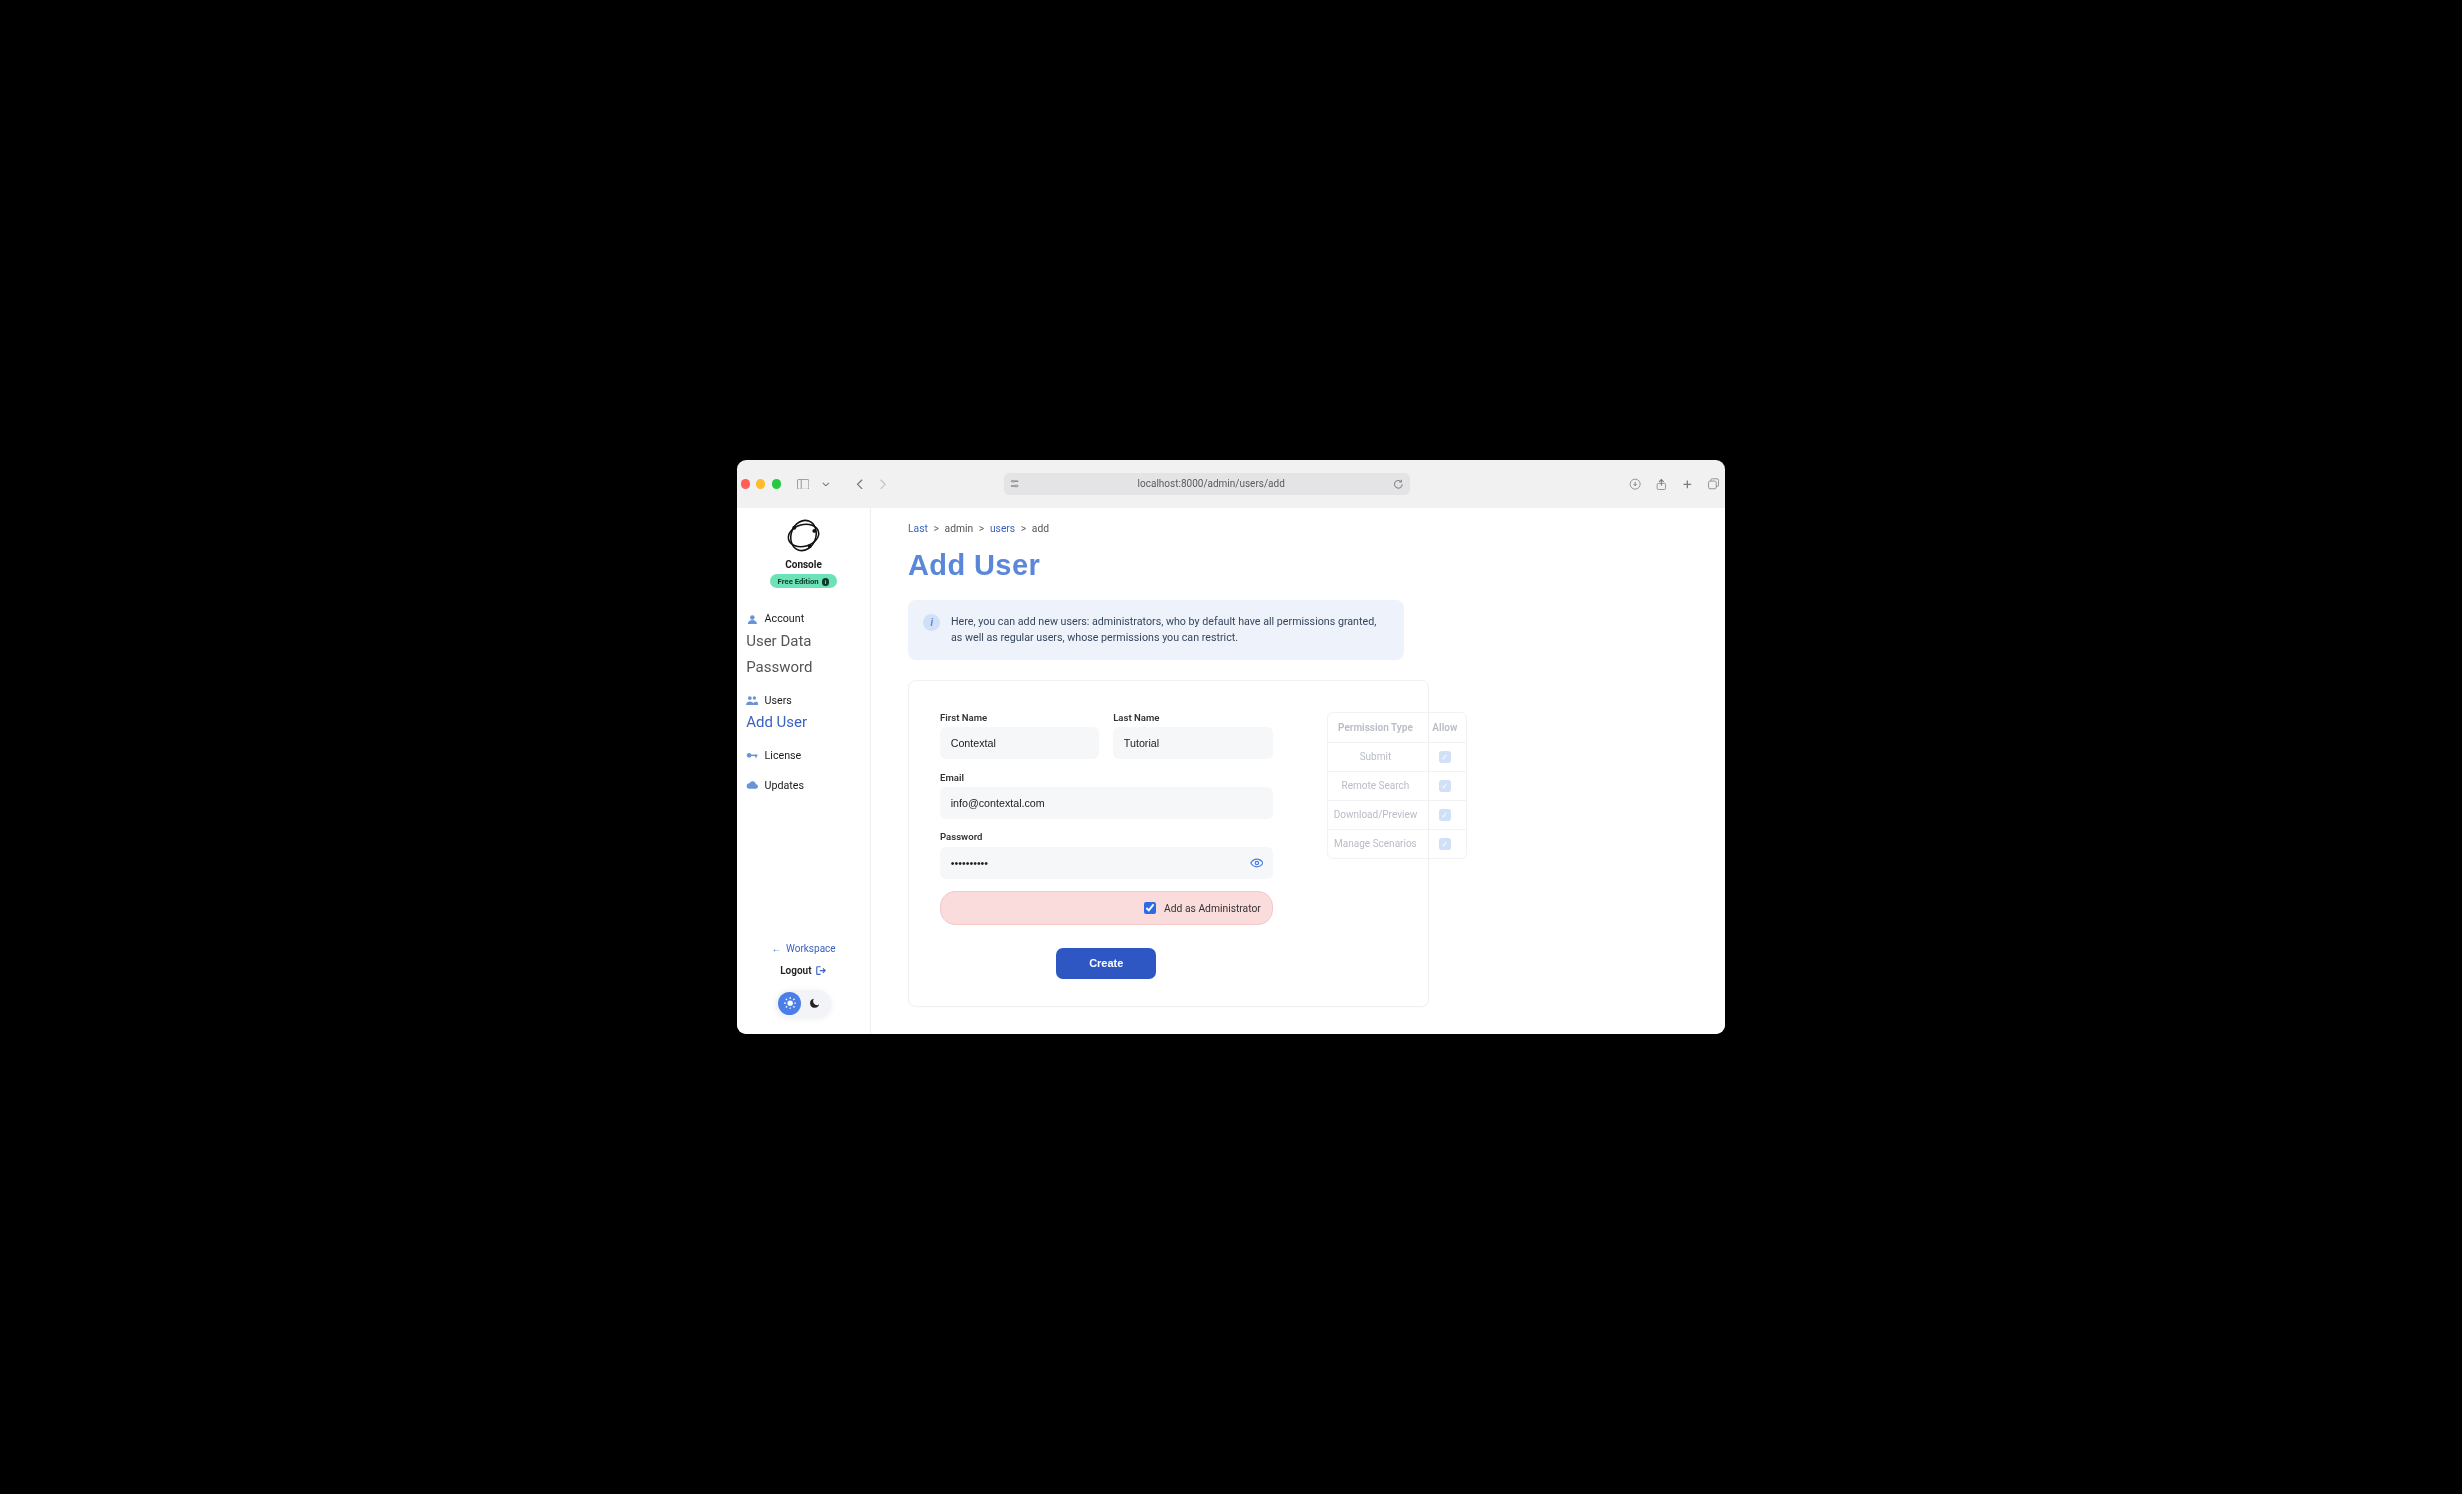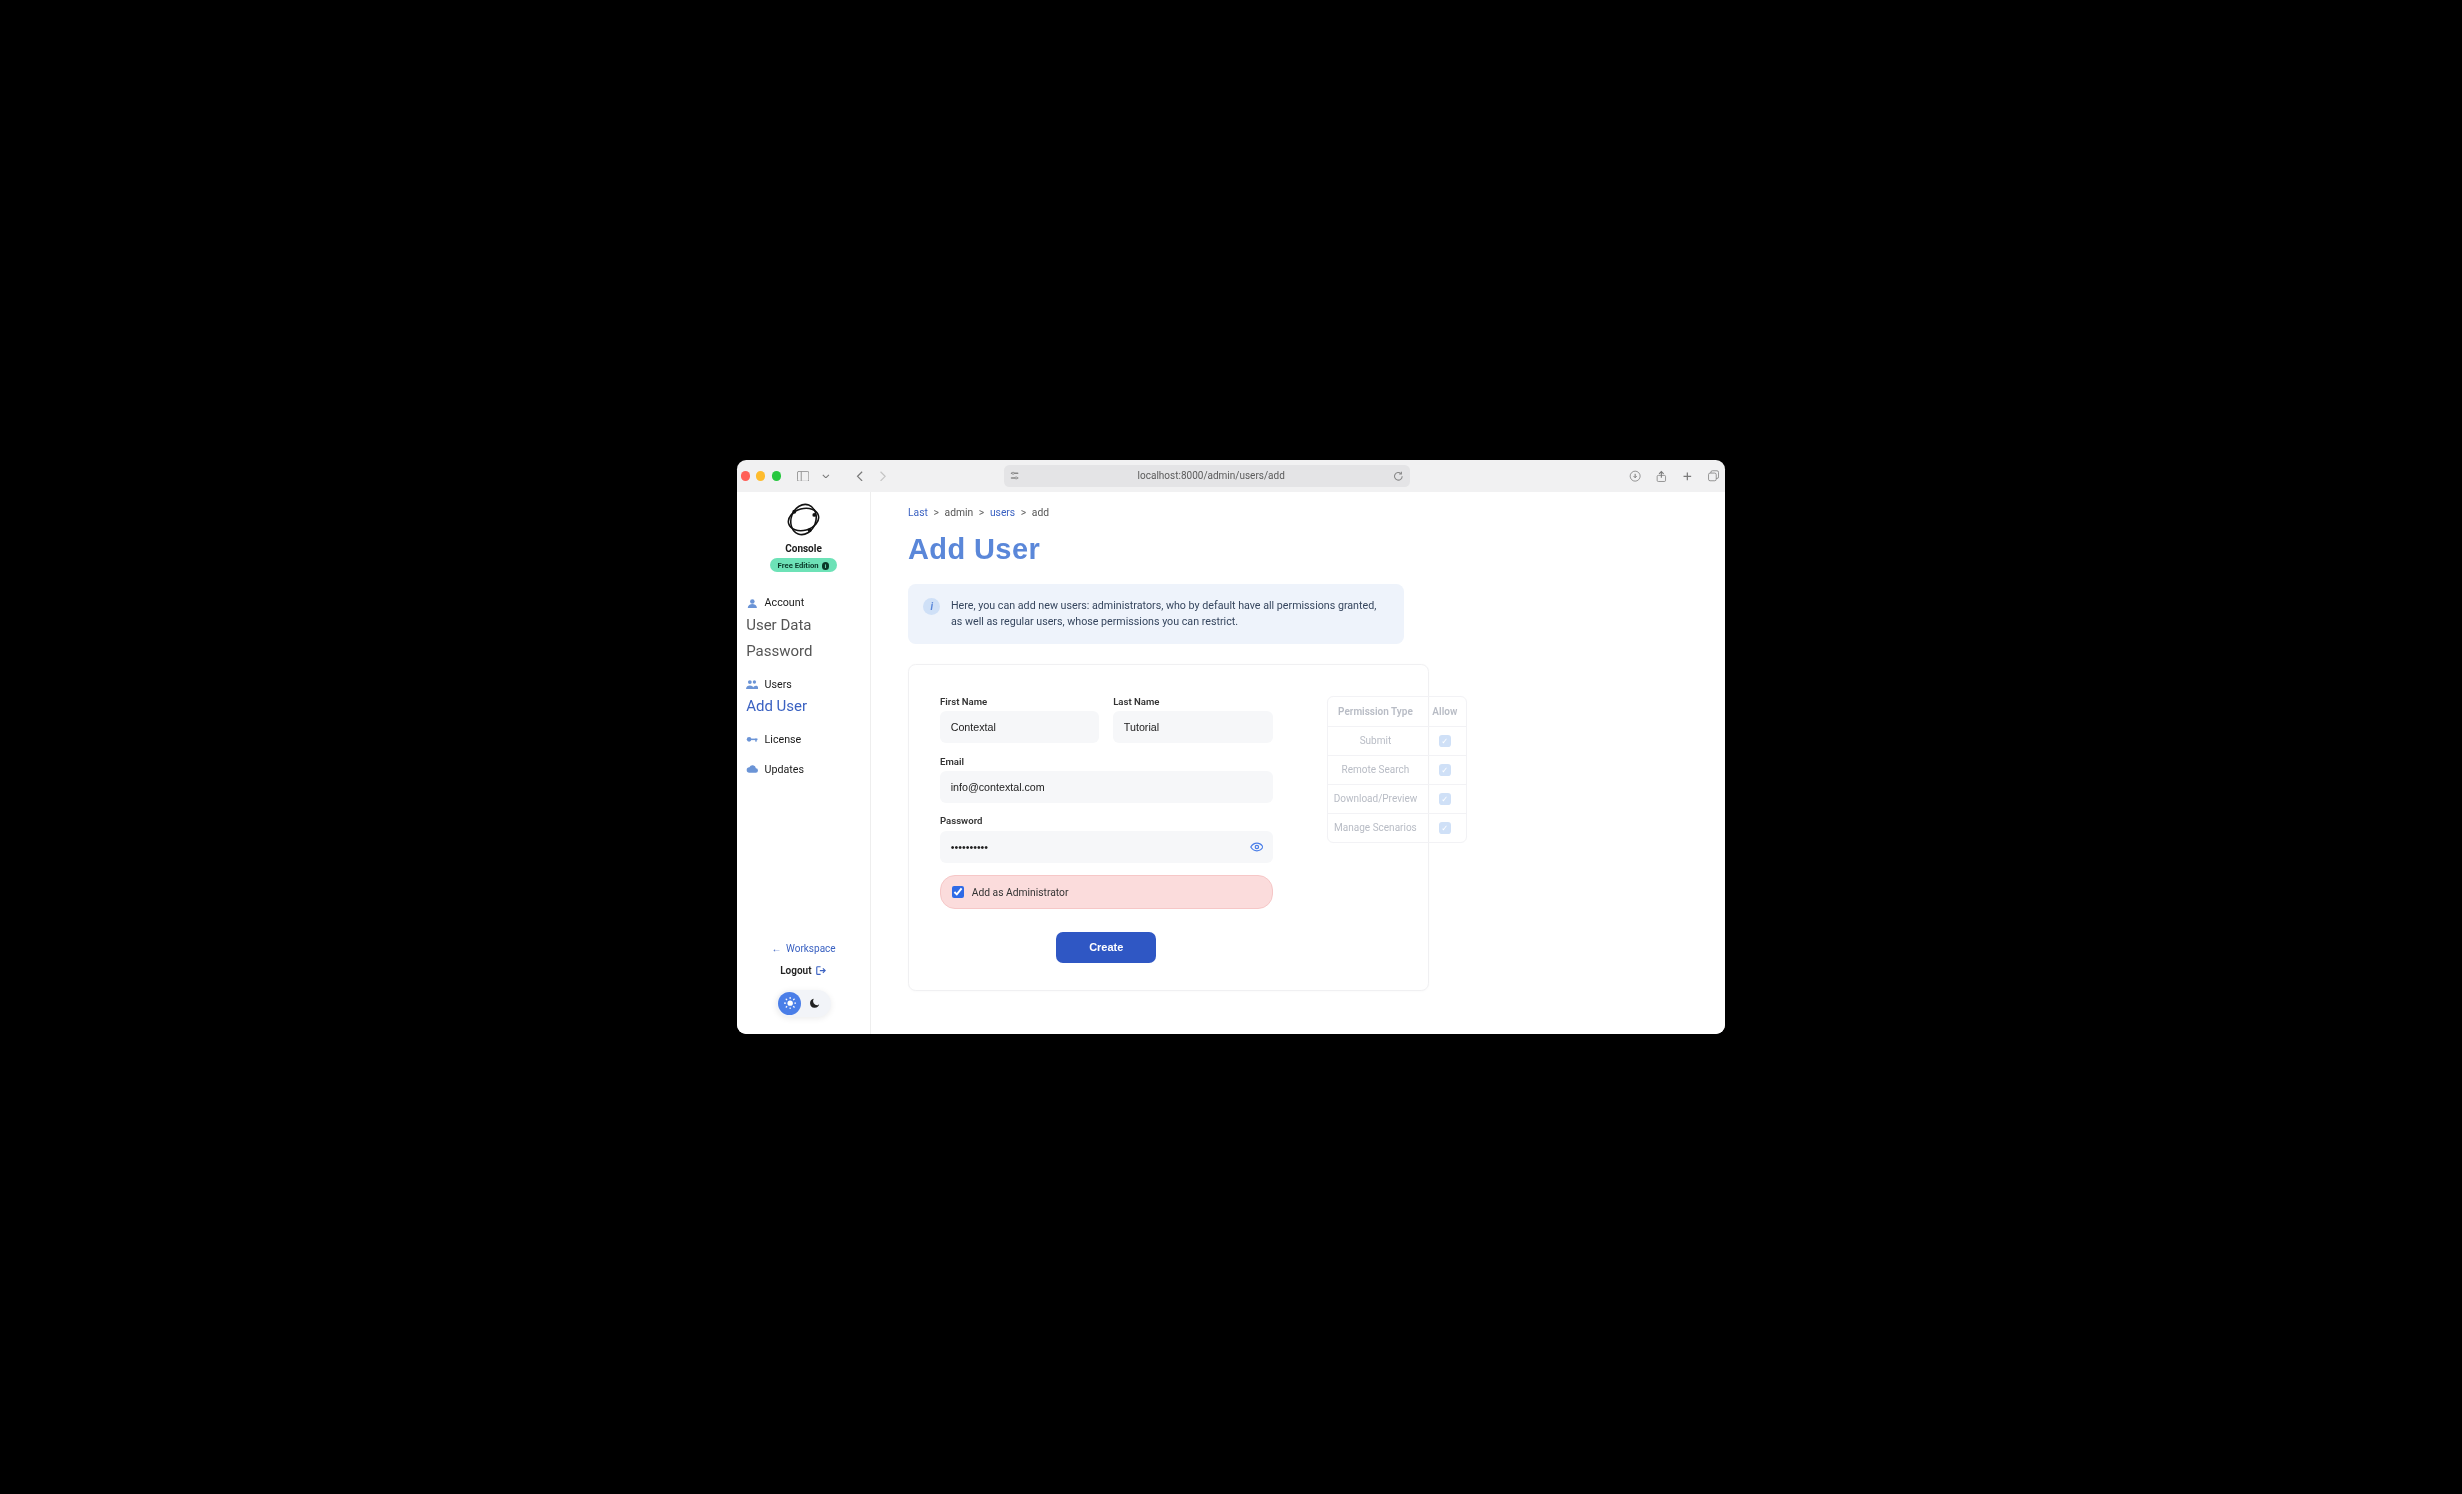--- a/index.html
+++ b/index.html
@@ -16,21 +16,21 @@
       background: #f1f1f2;
       border-radius: 9.2px;
       width: 988px;
       height: 574px;
       display: flex;
       flex-direction: column;
       overflow: hidden;
       box-shadow: 0 15.3px 46px rgba(0,0,0,0.5);
     }
     .chrome-bar {
-      height: 32px;
+      height: 48px;
       display: flex;
       align-items: center;
       padding: 0 4px;
       gap: 6.1px;
     }
     .traffic-lights { display: flex; gap: 6.1px; margin-right: 7.7px; }
     .tl { width: 9.2px; height: 9.2px; border-radius: 50%; }
     .tl.red { background: #ff5f57; }
     .tl.yellow { background: #febc2e; }
     .tl.green { background: #28c840; }
@@ -175,21 +175,21 @@
       color: #4a7ee8; cursor: pointer;
       display:flex;align-items:center;justify-content:center;
     }
     .admin-box {
       margin-top: 12.3px;
       background: #fbdcdc;
       border: 0.8px solid #f6c7c7;
       border-radius: 15px;
       padding: 9.2px 10.7px;
       display: flex; align-items: center; gap: 7.7px;
-      font-size: 10.3px; color: #333;
+      font-size: 10.3px; color: #333; justify-content: flex-end;
     }
     .admin-box input[type=checkbox] {
       width: 12.3px; height: 12.3px; accent-color: #2f6ae6;
     }
     .create-btn {
       margin-top: 23px;
       width: 100px; height: 31px;
       background: #2f57c4; color: #fff;
       border: none; border-radius: 6.9px;
       font-size: 11px; font-weight: 600;

